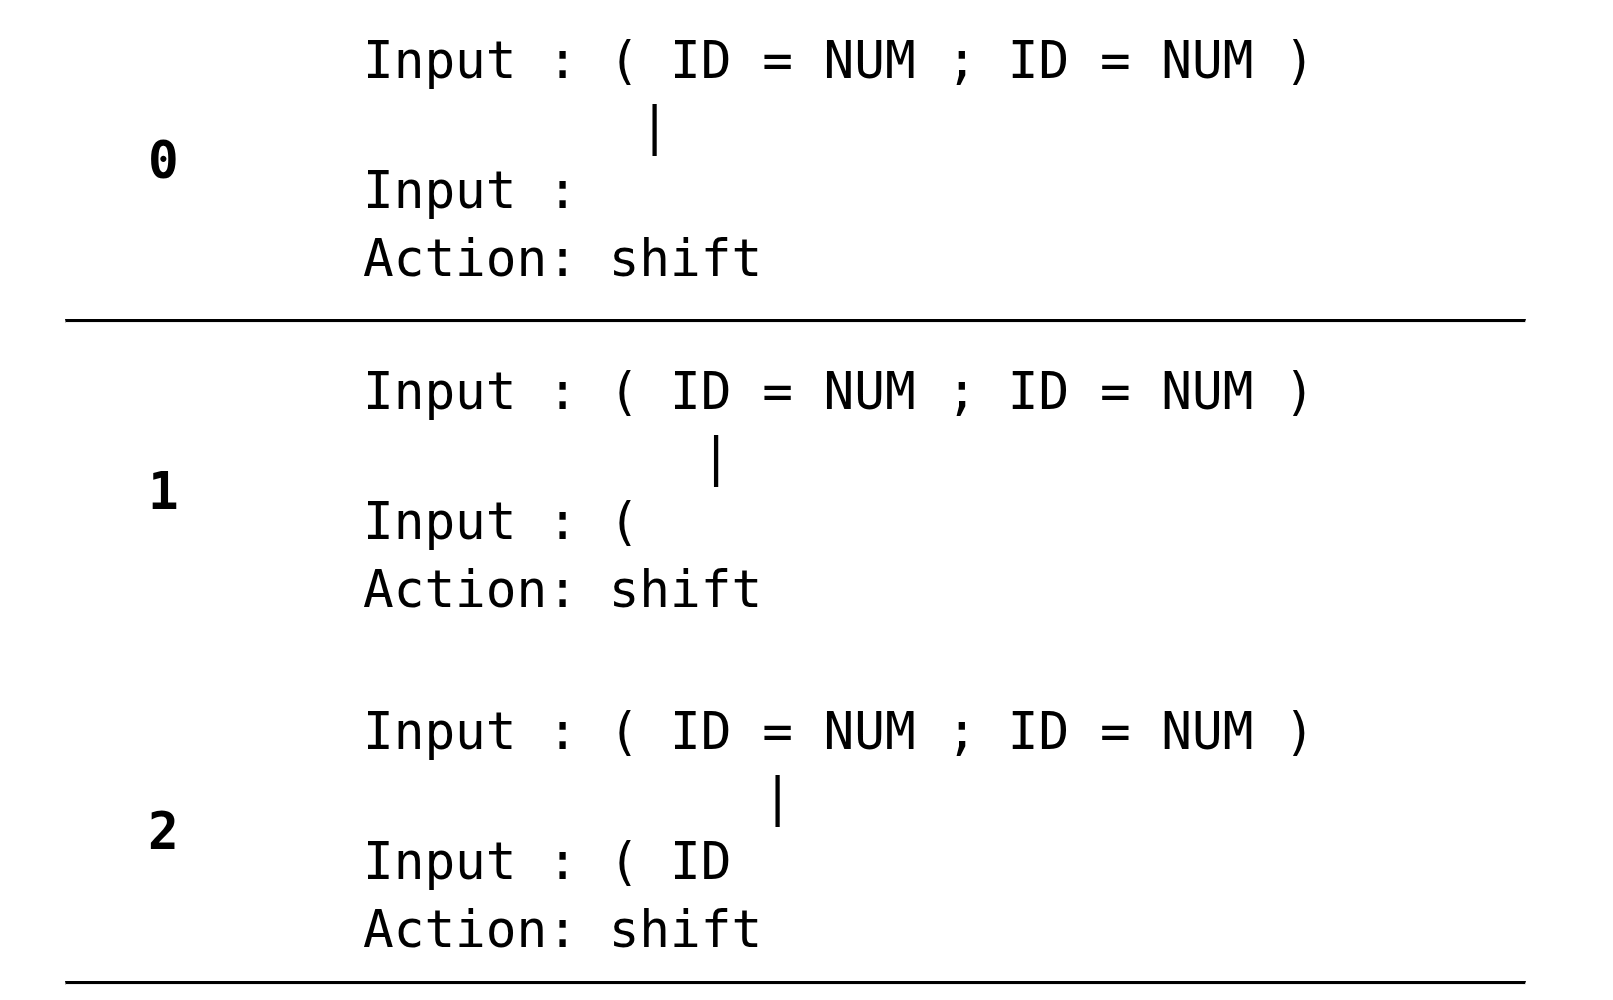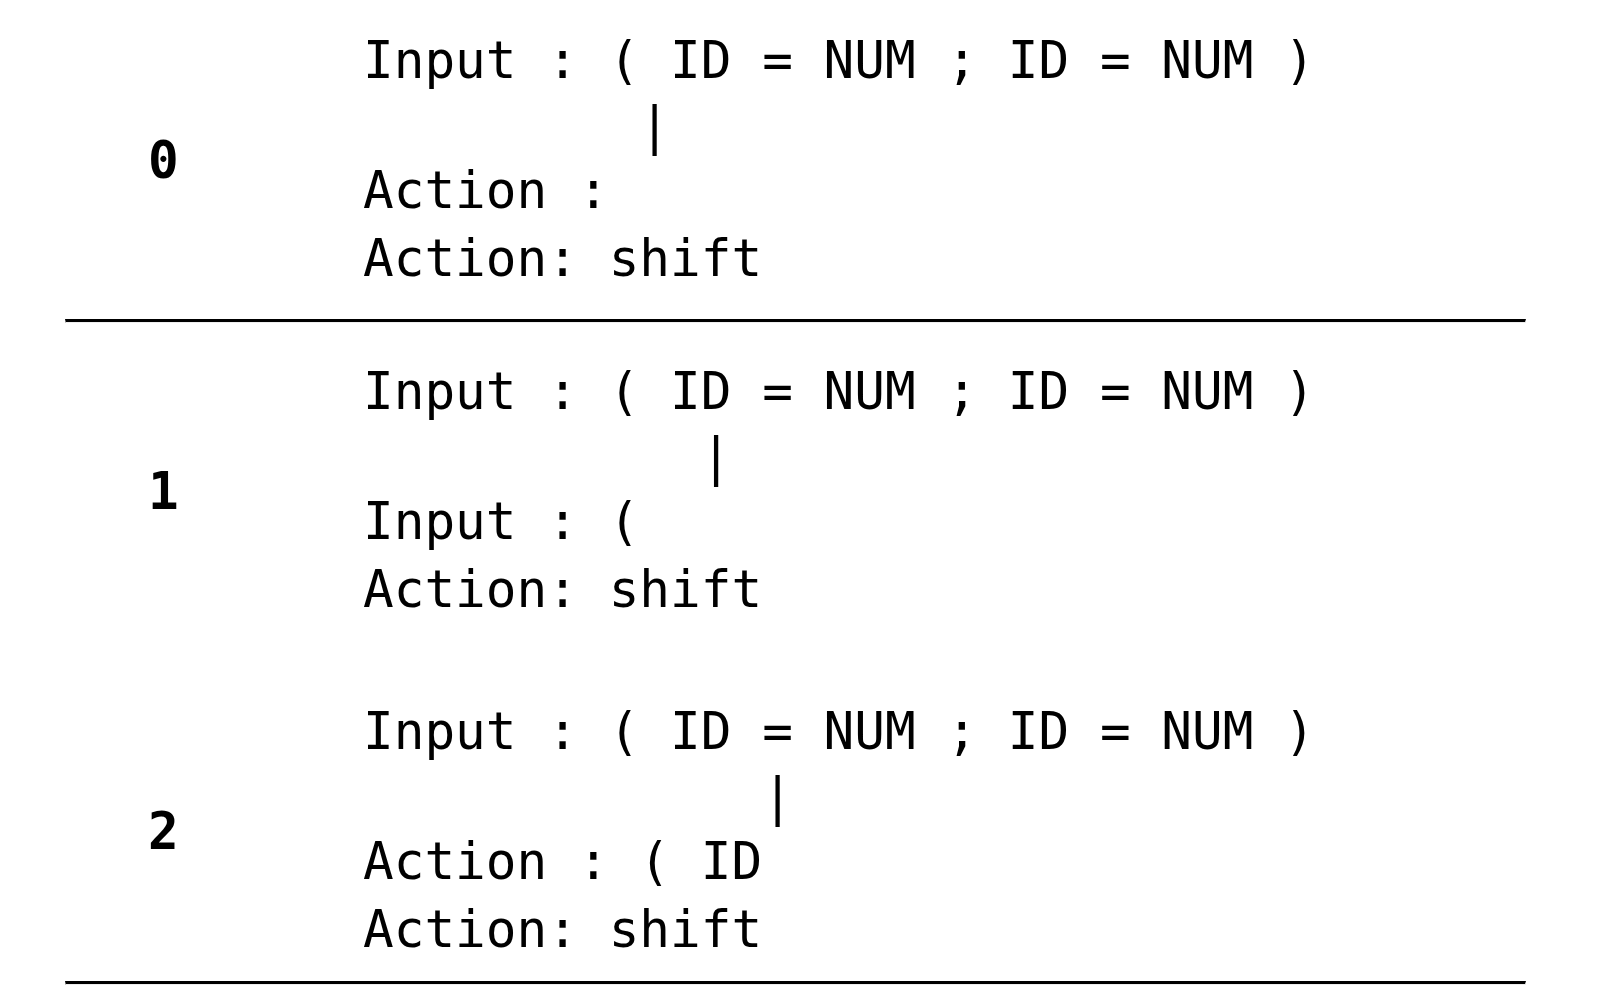--- a/index.html
+++ b/index.html
@@ -99,21 +99,21 @@
 
 <div id="trace-table">
 
   <div class="trace-step step-0">
     <div class="step-index-cell">
       <span class="step-index">0</span>
     </div>
     <div class="step-body">
       <div class="code-line">Input : ( ID = NUM ; ID = NUM )</div>
       <div class="code-line cursor-line">         |</div>
-      <div class="code-line">Action : </div>
+      <div class="code-line">Input : </div>
       <div class="code-line">Action: shift</div>
     </div>
     <hr class="divider divider-0">
   </div>
 
   <div class="trace-step step-1">
     <div class="step-index-cell">
       <span class="step-index">1</span>
     </div>
     <div class="step-body">
@@ -125,18 +125,18 @@
     <hr class="divider divider-1">
   </div>
 
   <div class="trace-step step-2">
     <div class="step-index-cell">
       <span class="step-index">2</span>
     </div>
     <div class="step-body">
       <div class="code-line">Input : ( ID = NUM ; ID = NUM )</div>
       <div class="code-line cursor-line">             |</div>
-      <div class="code-line">Action : ( ID</div>
+      <div class="code-line">Input : ( ID</div>
       <div class="code-line">Action: shift</div>
     </div>
   </div>
 
 </div>
 
 </body></html>

